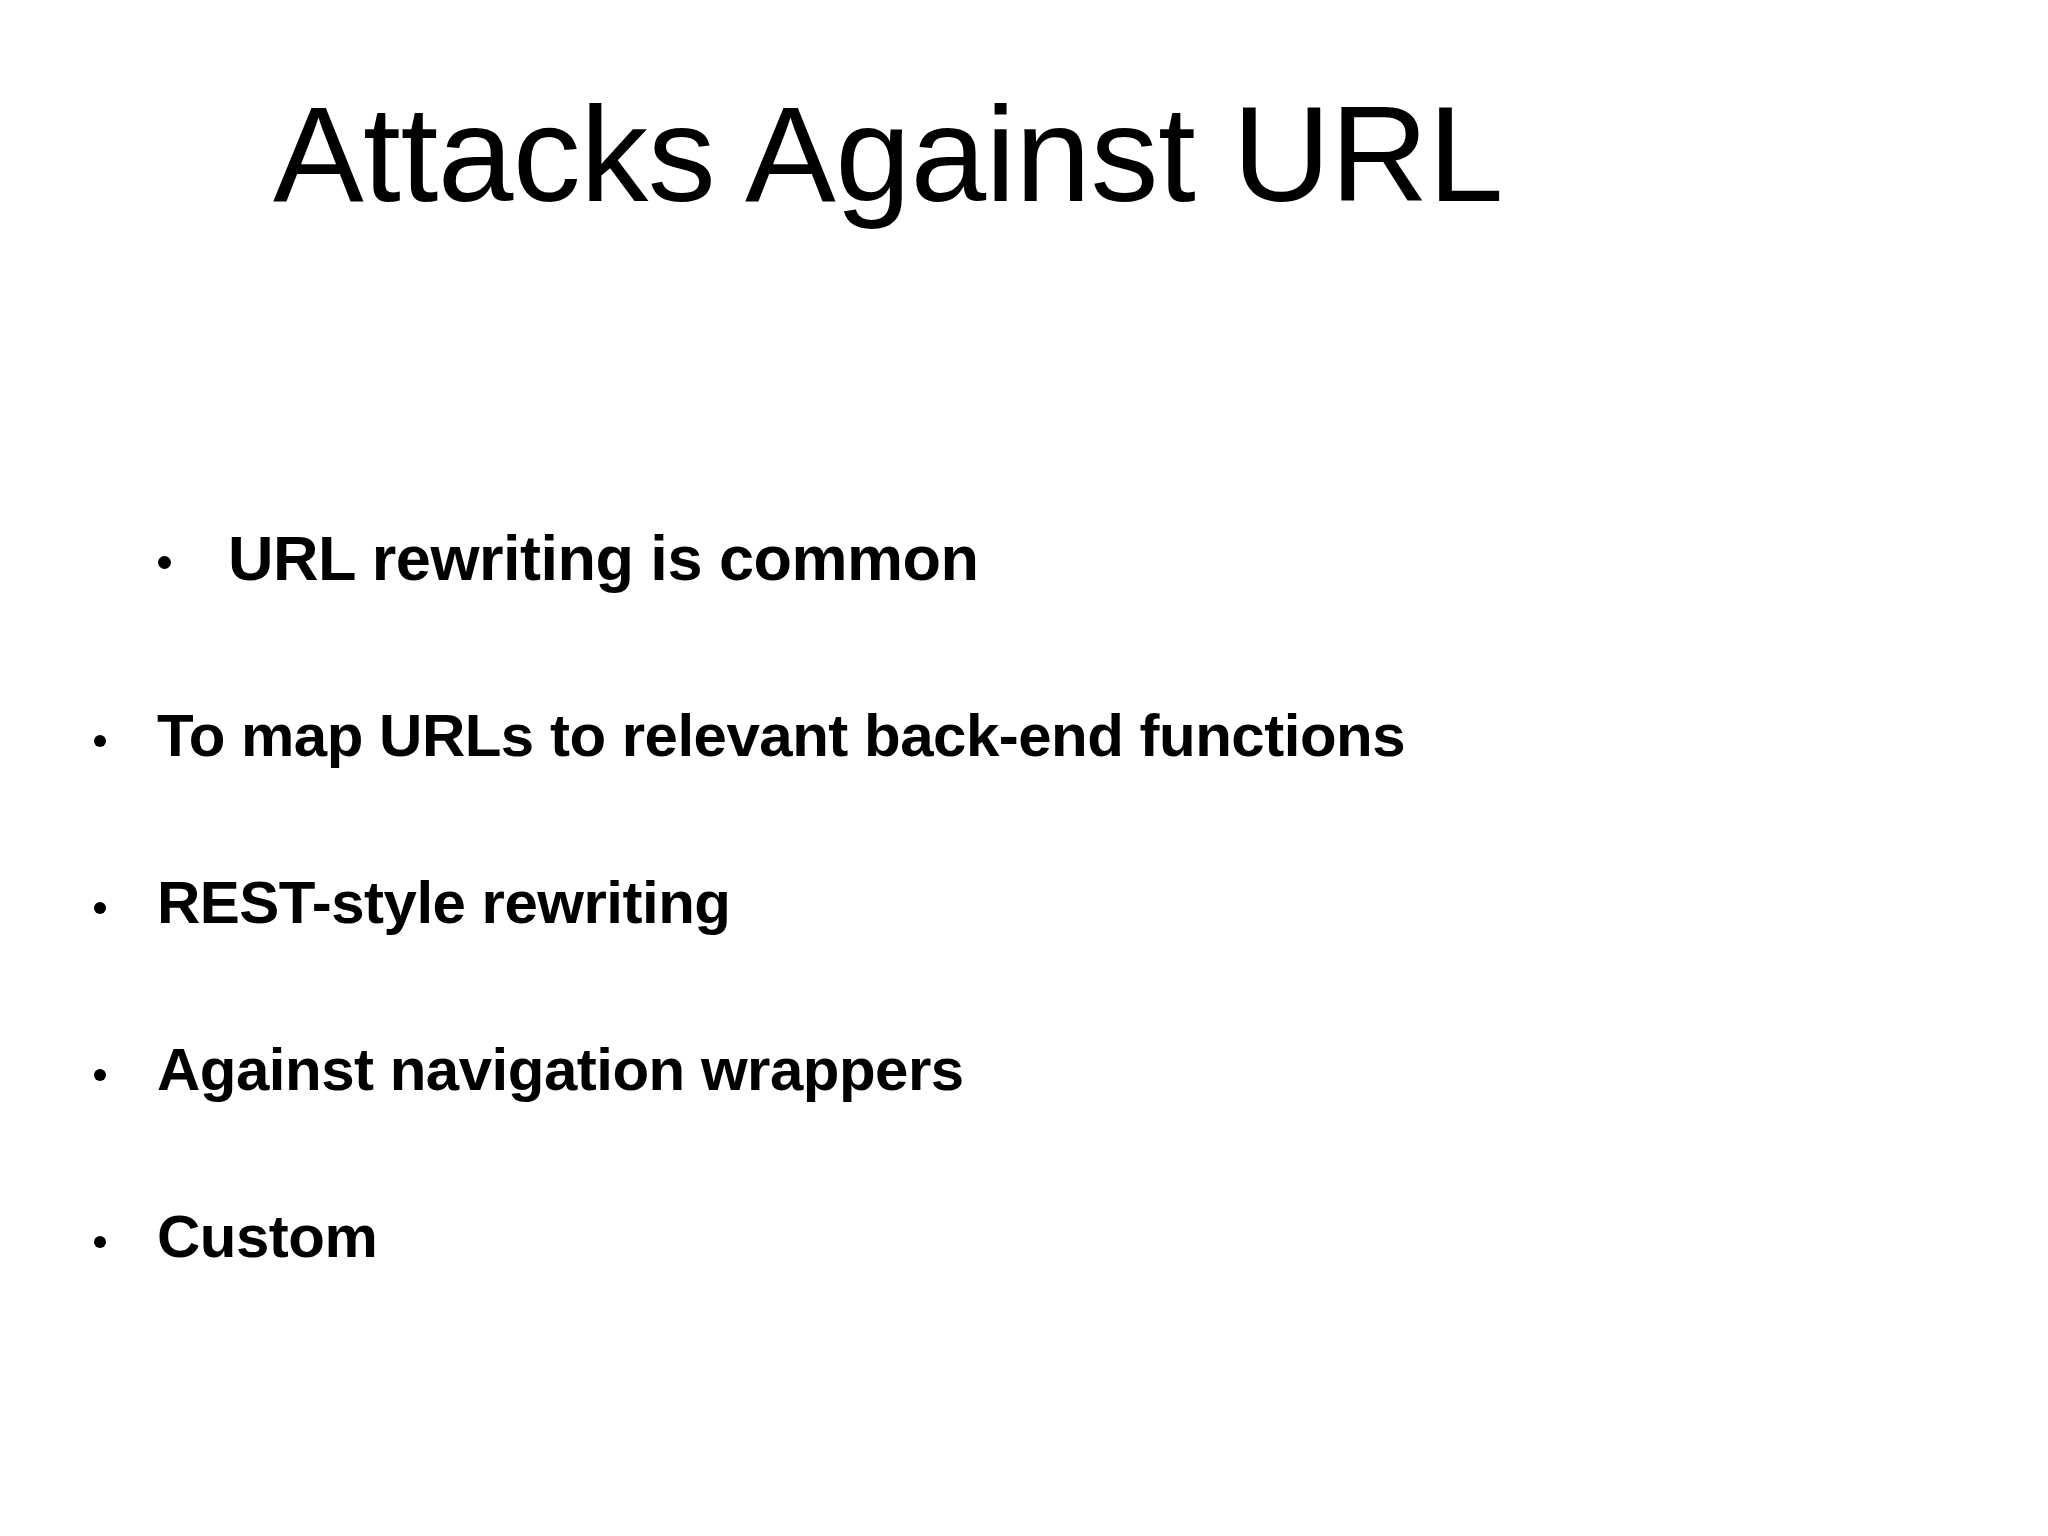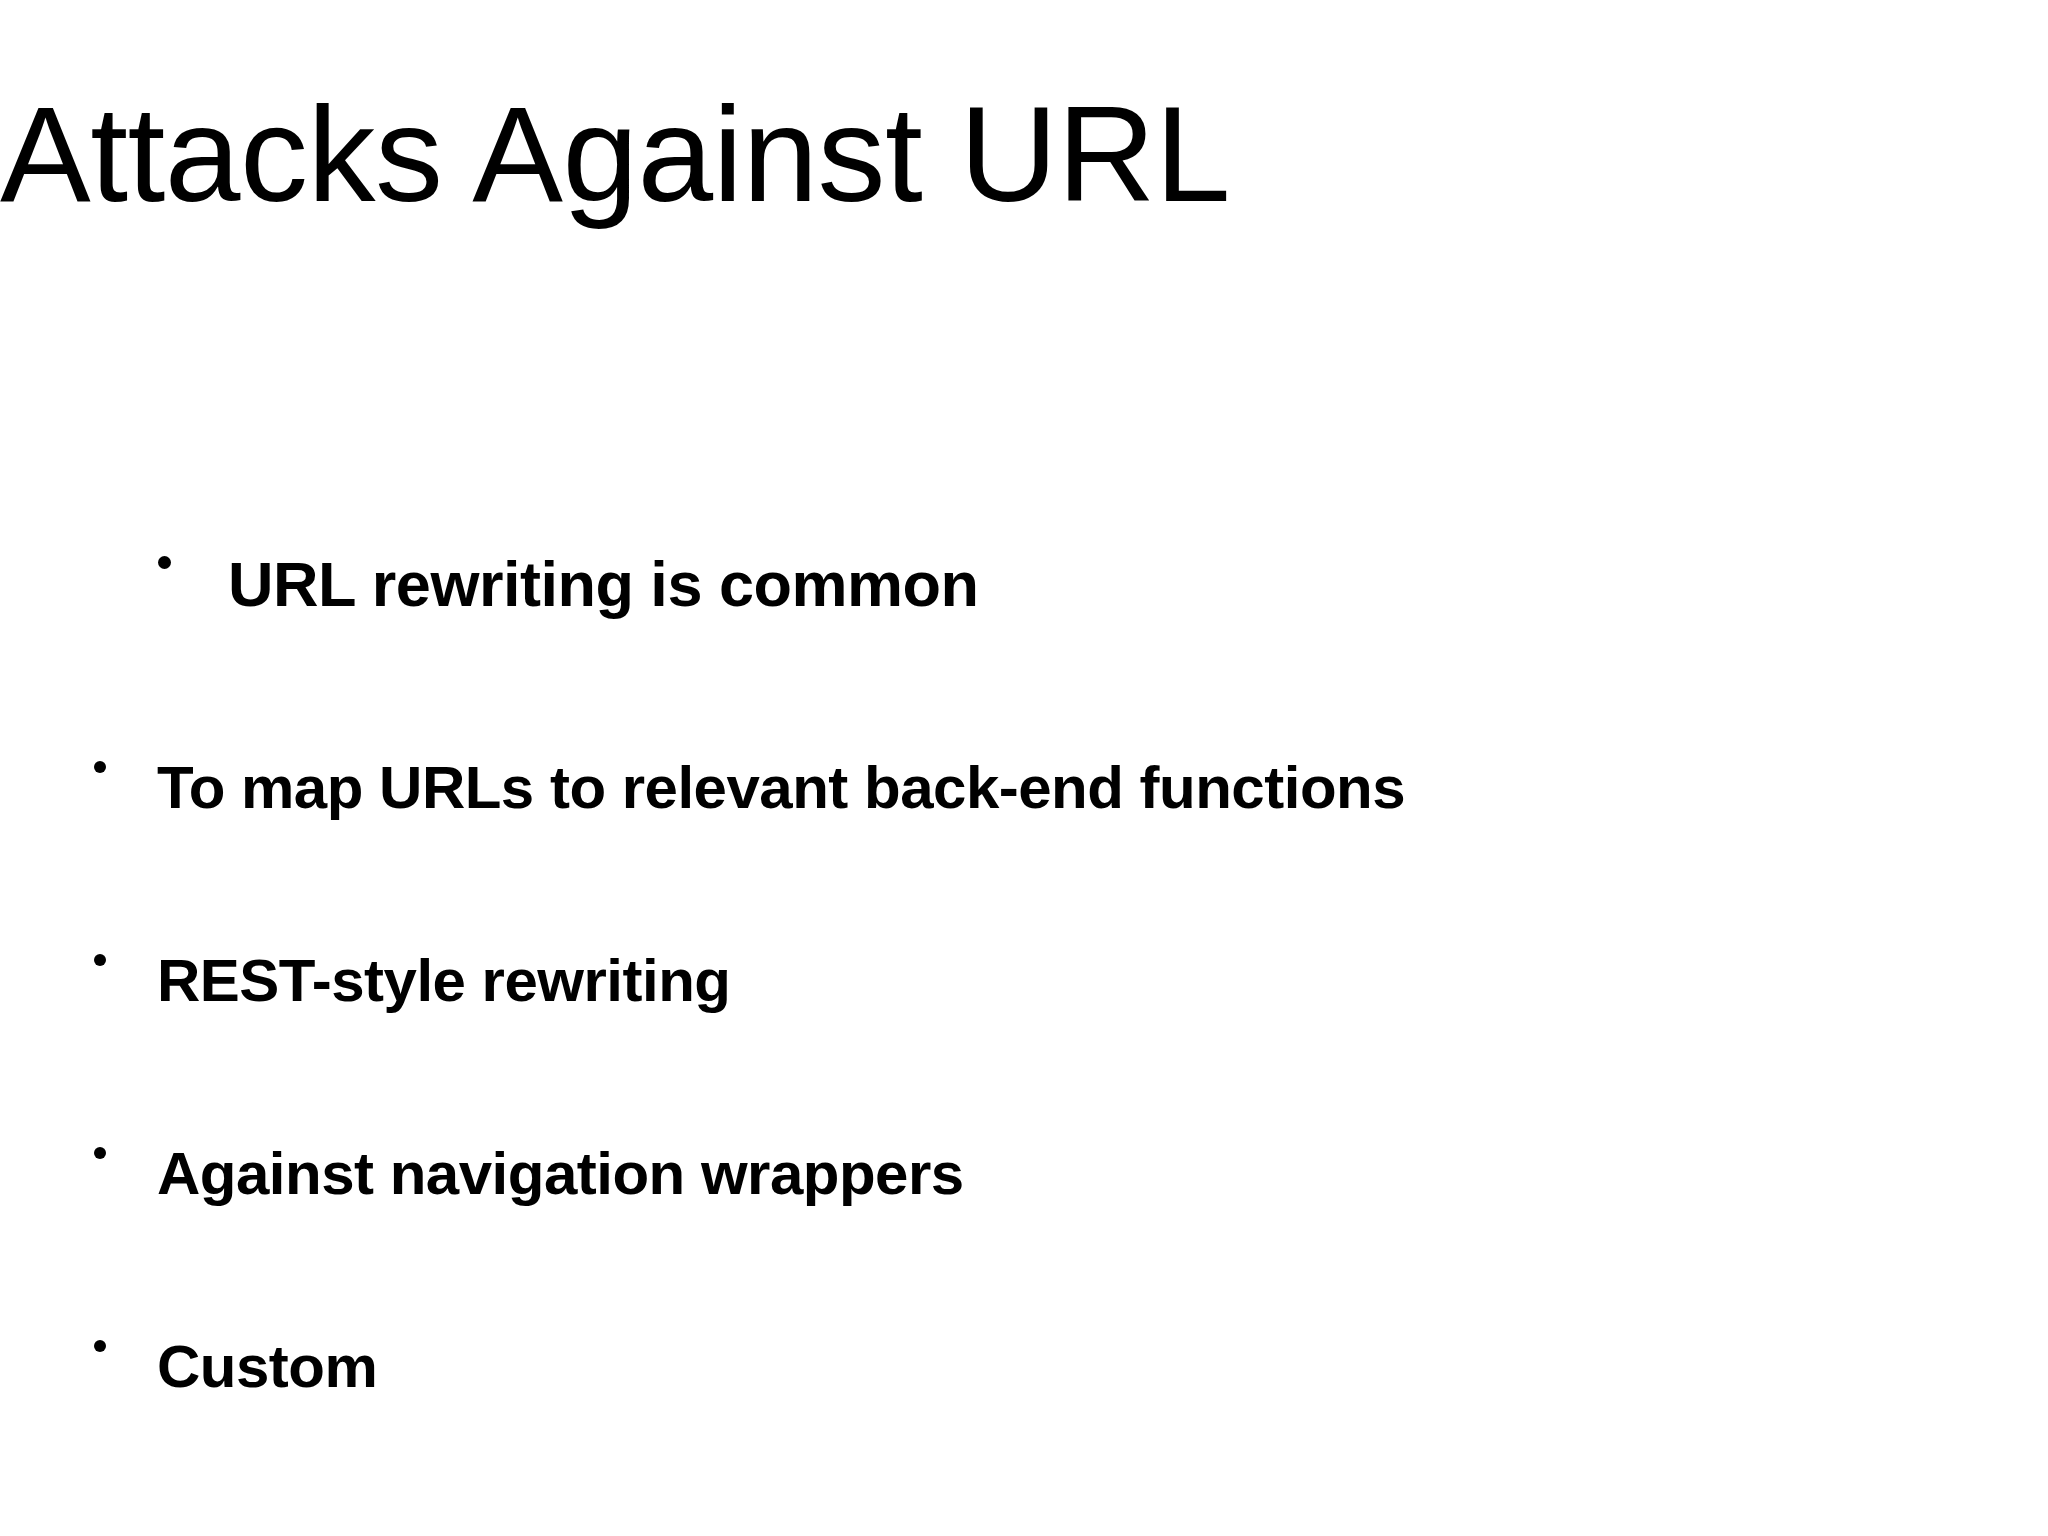--- a/index.html
+++ b/index.html
@@ -24,21 +24,21 @@
     background: #ffffff;
     box-sizing: border-box;
   }
 
   
   .title-block {
     position: absolute;
     left: 0;
     top: 78px;
     width: 1776px;
-    text-align: left;
+    text-align: center;
   }
   .title-line {
     display: block;
     font-family: "Liberation Sans", "DejaVu Sans", sans-serif;
     font-weight: 300;
     font-size: 136px;
     line-height: 152px;
     letter-spacing: -0.5px;
     color: #000000;
     white-space: nowrap;
@@ -89,21 +89,20 @@
     margin-top: 35px;
     margin-right: 51px;
   }
 
   .bullet-text {
     flex: 1 1 auto;
     font-family: "Liberation Sans", "DejaVu Sans", sans-serif;
     font-weight: 700;
     color: #000000;
     white-space: nowrap;
-    margin-top: 26px;
   }
   .level-1 .bullet-text {
     font-size: 63px;
     line-height: 76px;
     letter-spacing: -0.5px;
   }
   .level-2 .bullet-text {
     font-size: 60px;
     line-height: 72px;
     letter-spacing: -0.5px;

